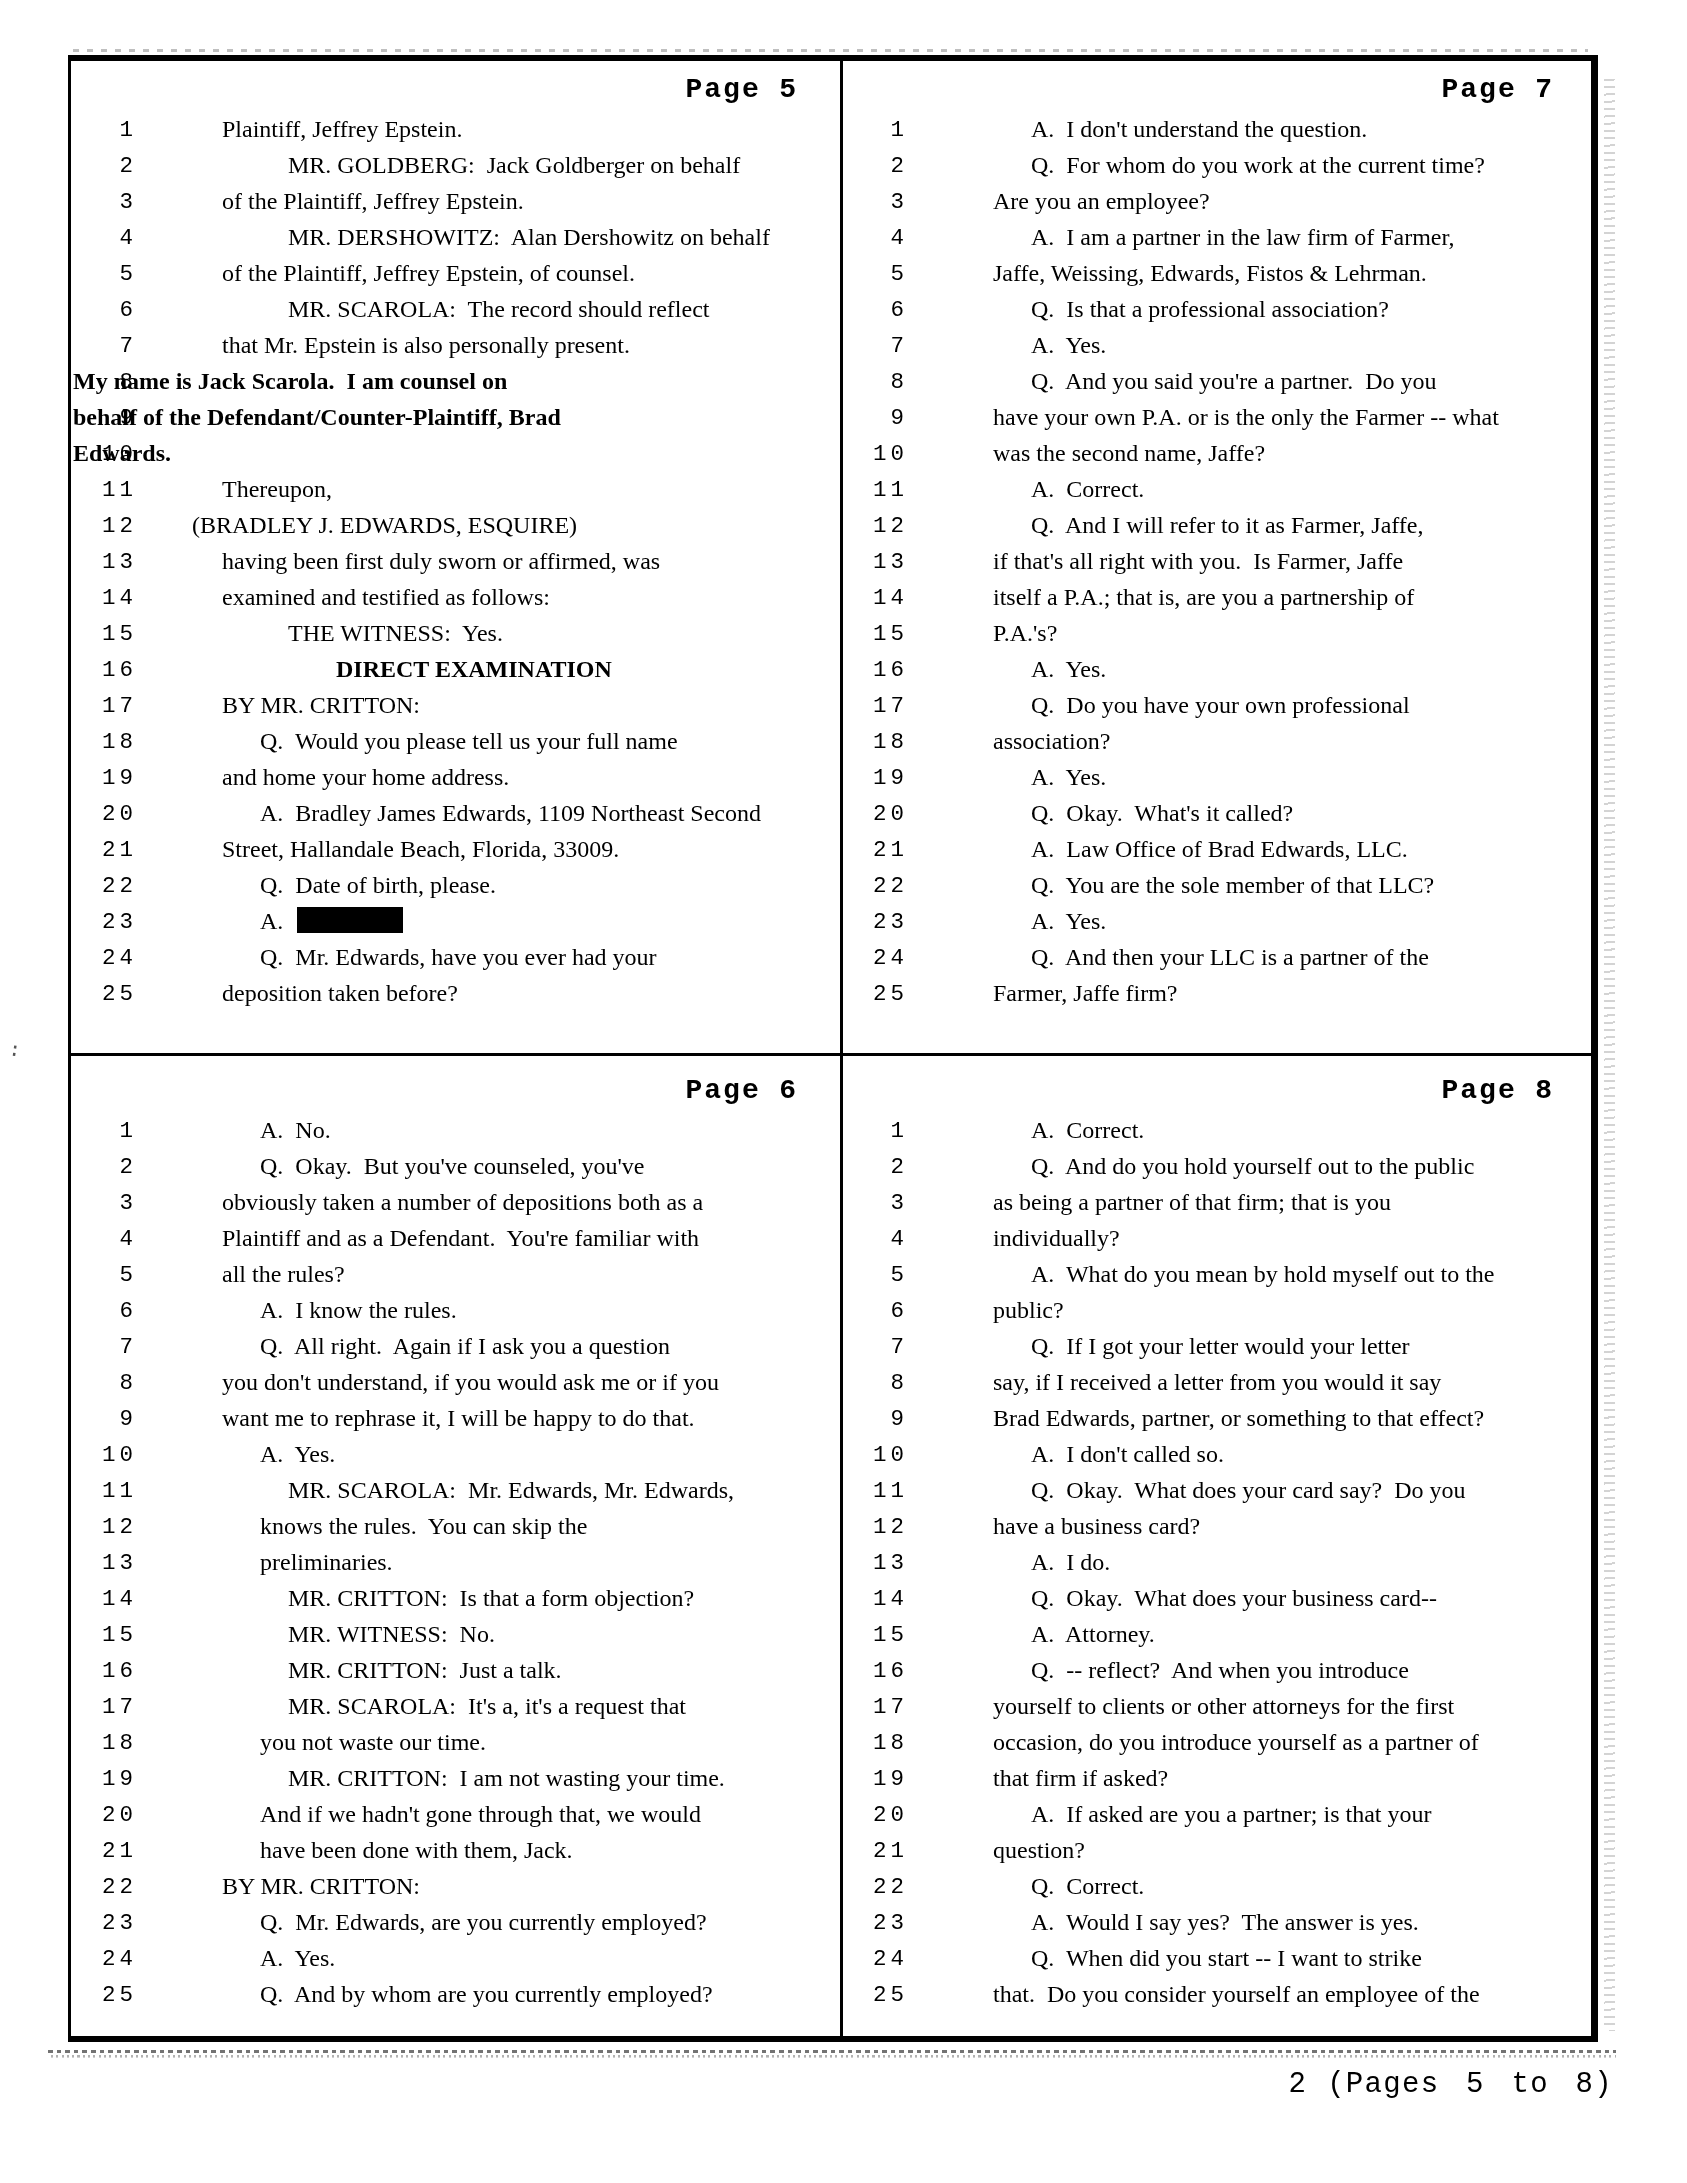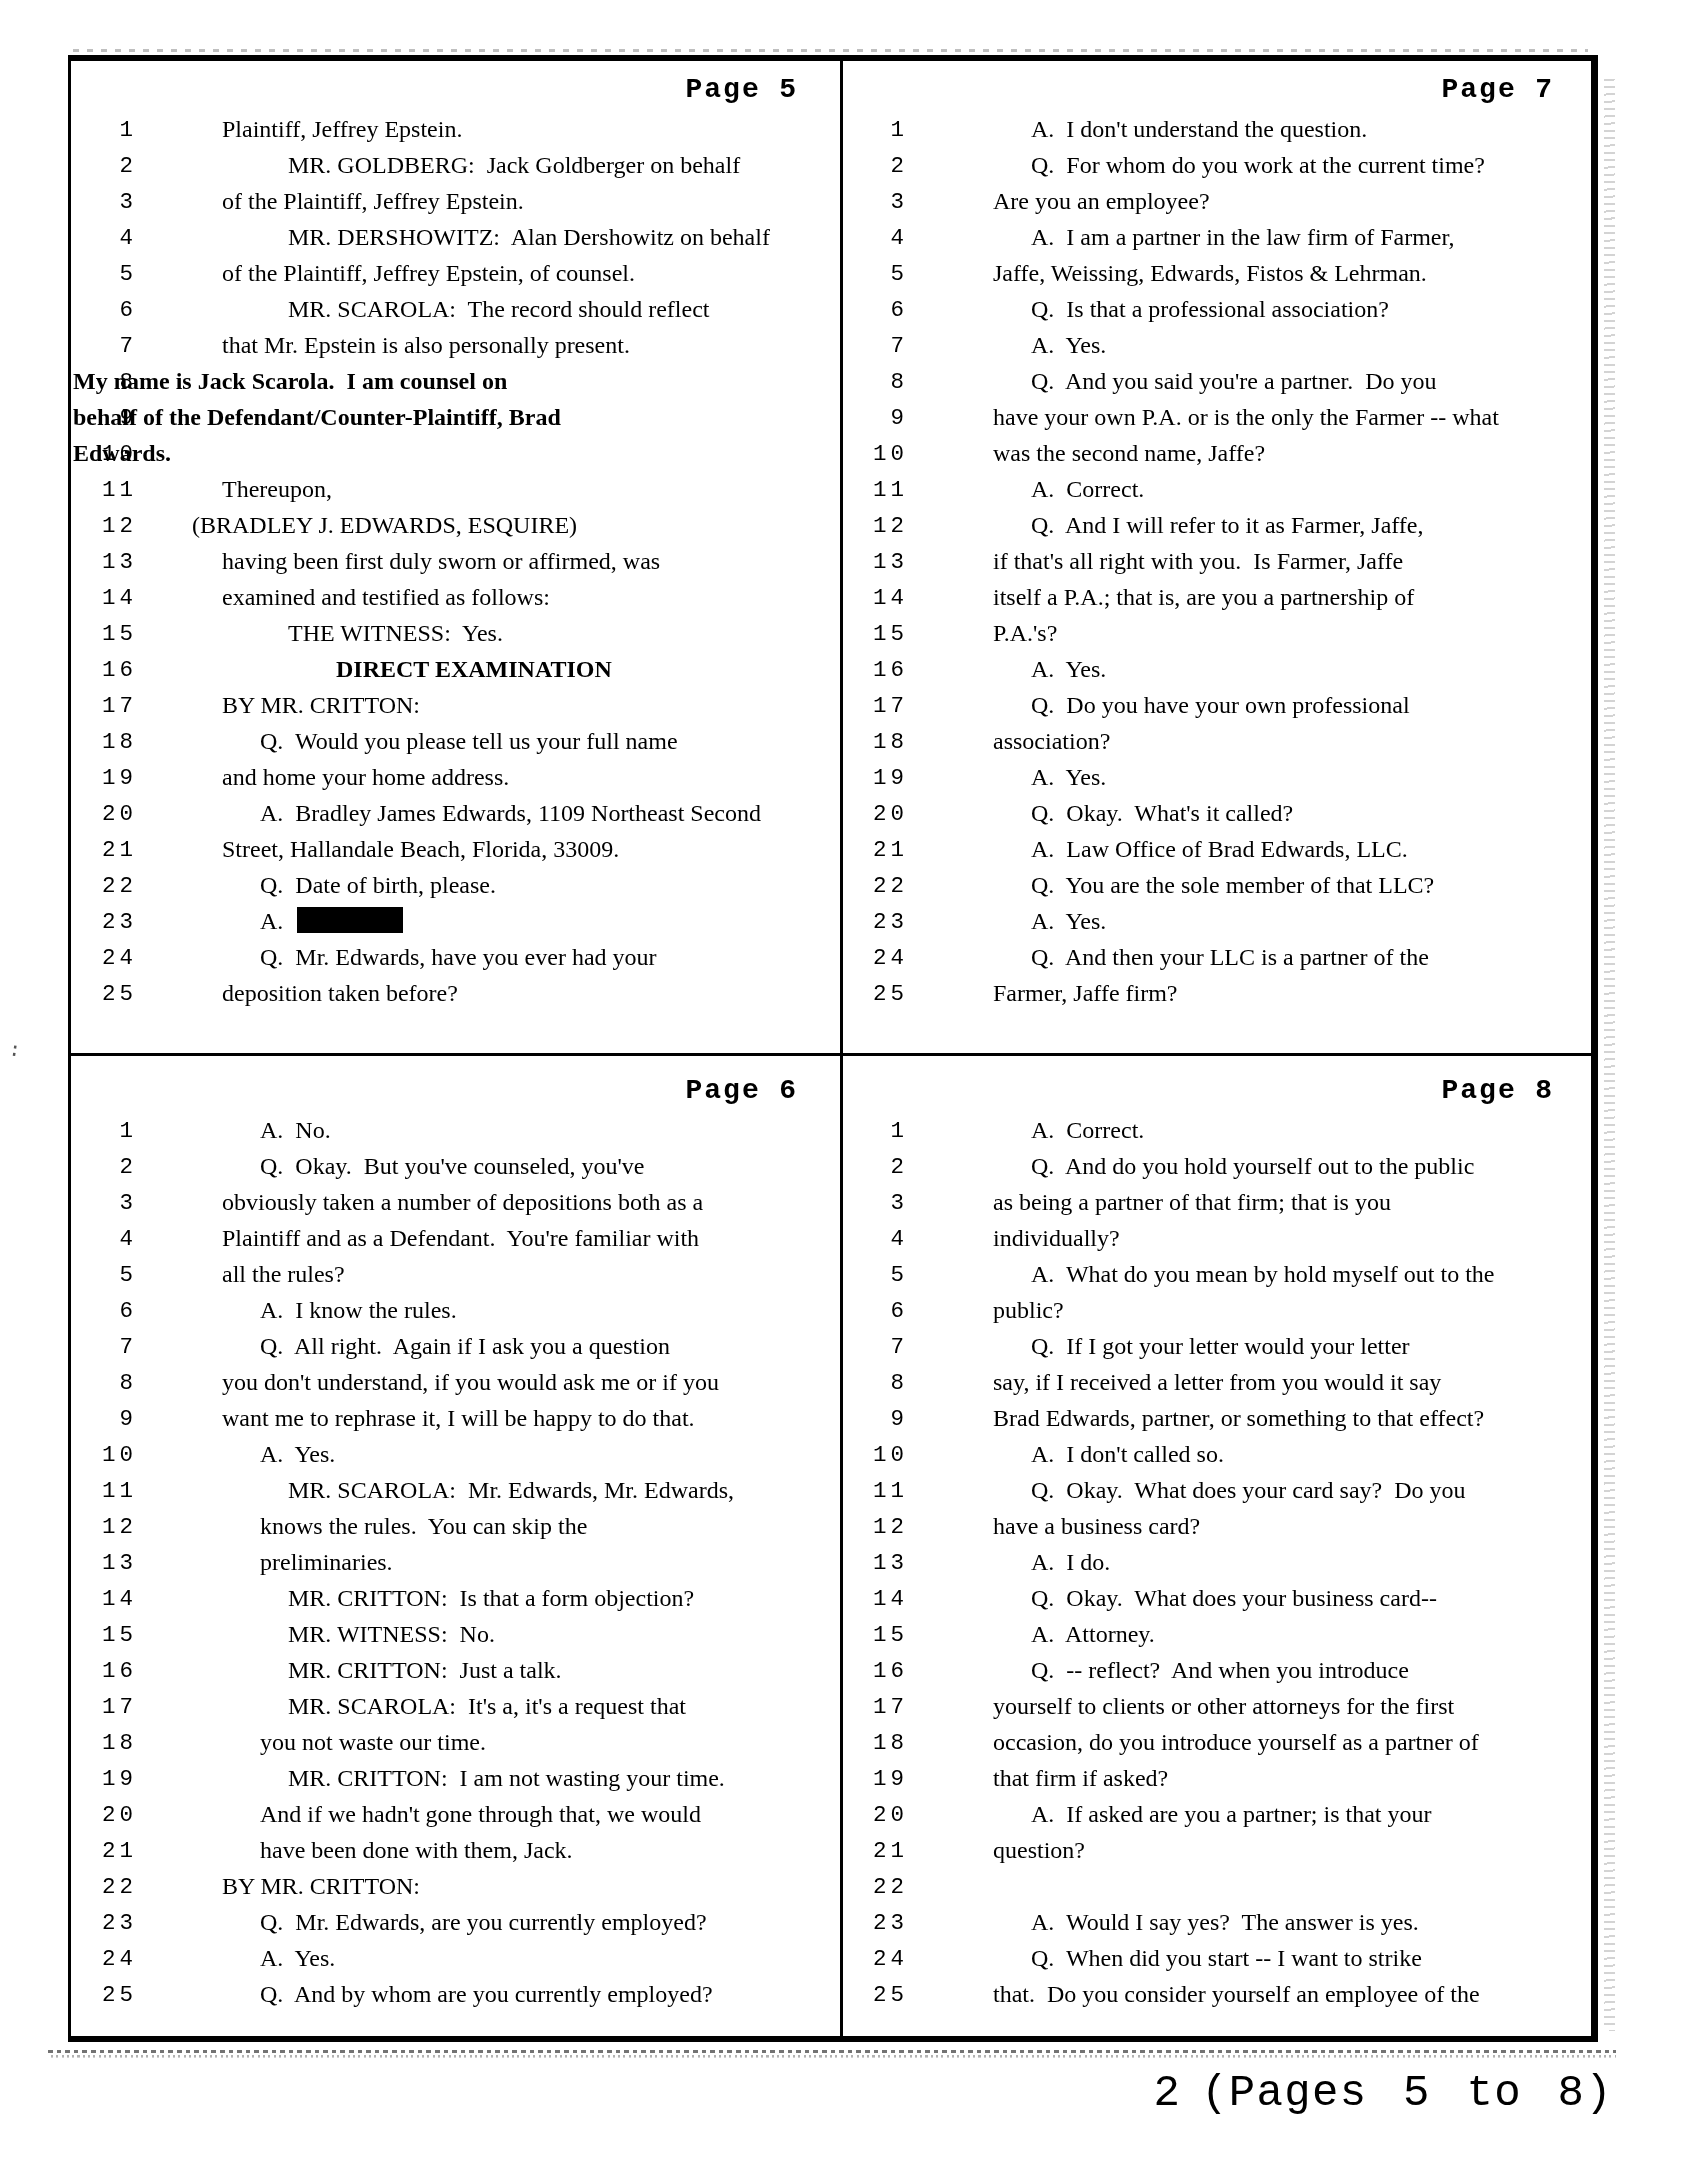--- a/index.html
+++ b/index.html
@@ -48,21 +48,21 @@
   .ind-2{font-weight:bold;}
   .ind-3{margin-left:215px;}
   .ind-4{margin-left:215px;}
   .ind-5{margin-left:119px;}
   .ind-6{margin-left:263px;font-weight:bold;}
   .redaction{display:inline-block;width:106px;height:26.5px;background:#000;
     margin-left:13.2px;vertical-align:-4px;}
   
   .footer{position:absolute;top:2068px;right:74px;
     font-family:"Liberation Mono","DejaVu Sans Mono",monospace;
-    font-size:44px;letter-spacing:1.3px;white-space:pre;}
+    font-size:29px;letter-spacing:1.3px;white-space:pre;}
   .footer .range{margin-left:20px;word-spacing:8px;}
 </style>
 </head>
 <body>
 
 <div class="sheet-frame"></div>
 <div class="divider-v"></div>
 <div class="divider-h"></div>
 <div class="noise-top"></div>
 <div class="noise-right"></div>
@@ -179,21 +179,21 @@
       <div class="line"><span class="num">12</span><span class="txt ind-0">have a business card?</span></div>
       <div class="line"><span class="num">13</span><span class="txt ind-1">A.  I do.</span></div>
       <div class="line"><span class="num">14</span><span class="txt ind-1">Q.  Okay.  What does your business card--</span></div>
       <div class="line"><span class="num">15</span><span class="txt ind-1">A.  Attorney.</span></div>
       <div class="line"><span class="num">16</span><span class="txt ind-1">Q.  -- reflect?  And when you introduce</span></div>
       <div class="line"><span class="num">17</span><span class="txt ind-0">yourself to clients or other attorneys for the first</span></div>
       <div class="line"><span class="num">18</span><span class="txt ind-0">occasion, do you introduce yourself as a partner of</span></div>
       <div class="line"><span class="num">19</span><span class="txt ind-0">that firm if asked?</span></div>
       <div class="line"><span class="num">20</span><span class="txt ind-1">A.  If asked are you a partner; is that your</span></div>
       <div class="line"><span class="num">21</span><span class="txt ind-0">question?</span></div>
-      <div class="line"><span class="num">22</span></div>
+      <div class="line"><span class="num">22</span><span class="txt ind-1">Q.  Correct.</span></div>
       <div class="line"><span class="num">23</span><span class="txt ind-1">A.  Would I say yes?  The answer is yes.</span></div>
       <div class="line"><span class="num">24</span><span class="txt ind-1">Q.  When did you start -- I want to strike</span></div>
       <div class="line"><span class="num">25</span><span class="txt ind-0">that.  Do you consider yourself an employee of the</span></div>
     </div>
 </div>
 
 <div class="footer"><span>2</span><span class="range">(Pages 5 to 8)</span></div>
 
 
 </body></html>

